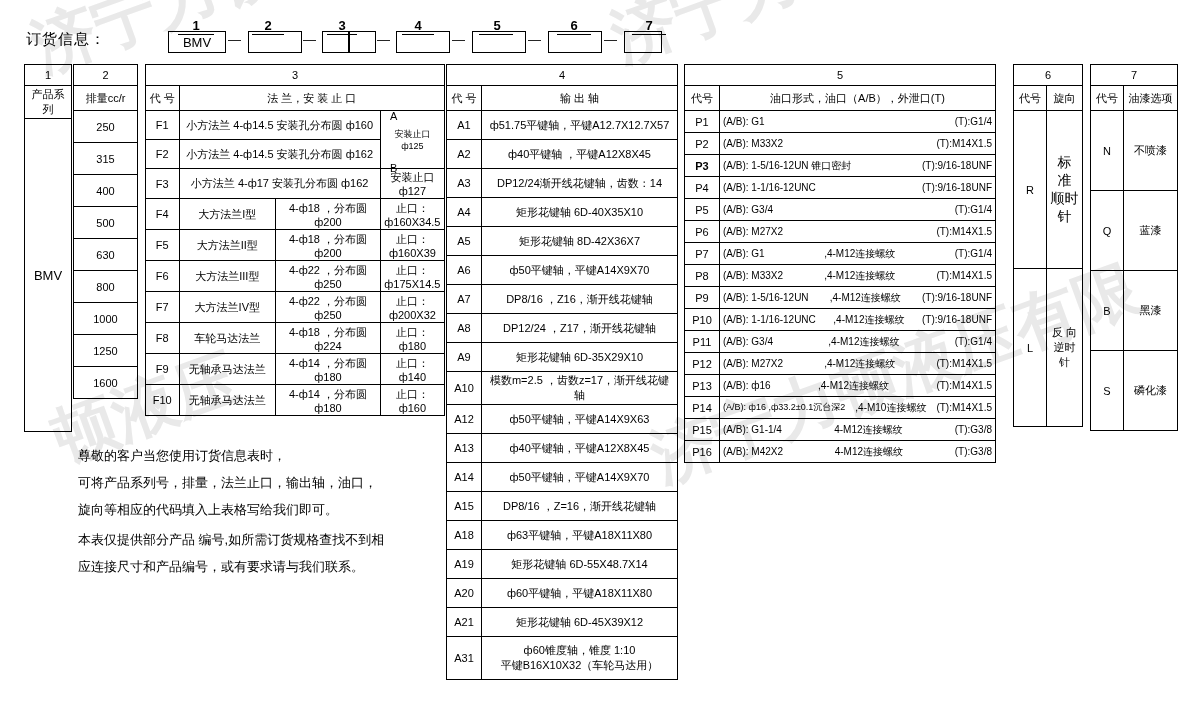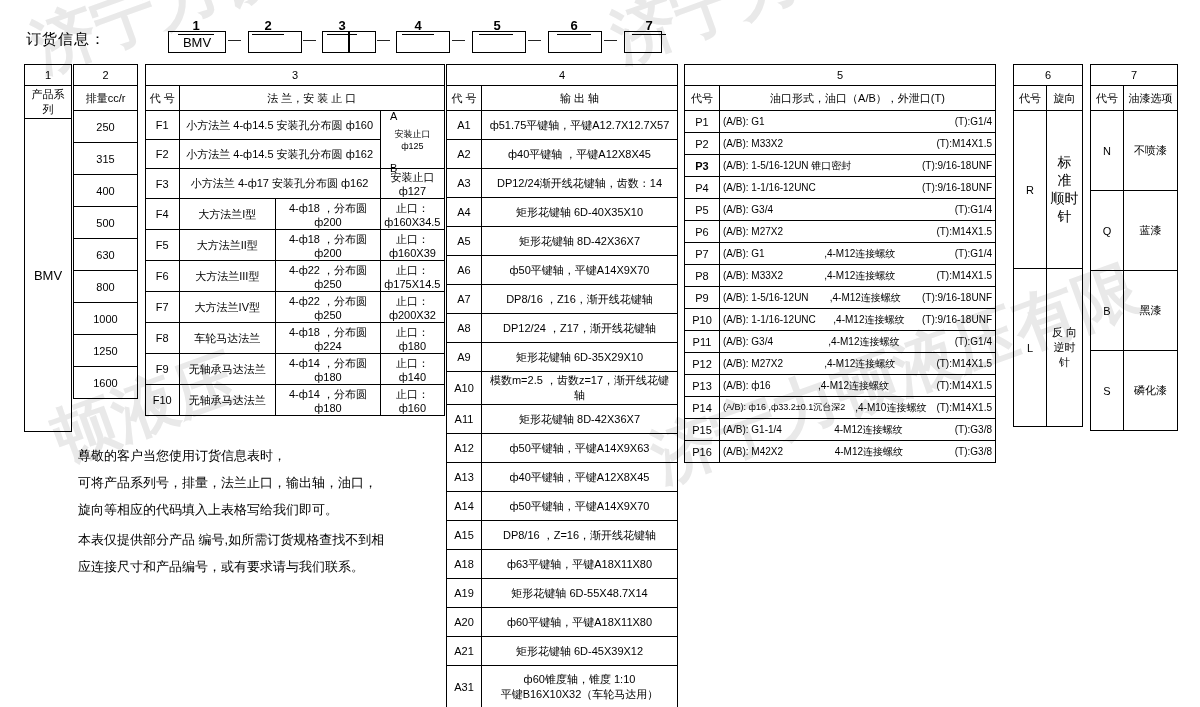--- a/index.html
+++ b/index.html
@@ -280,24 +280,20 @@
         </tr>
     <tr>
           <td style="height:26px;">A9</td>
           <td class="lft">矩形花键轴    6D-35X29X10</td>
         </tr>
     <tr>
           <td style="height:26px;">A10</td>
           <td class="lft">模数m=2.5 ，齿数z=17，渐开线花键轴</td>
         </tr>
     <tr>
-          <td style="height:26px;">A11</td>
-          <td class="lft">矩形花键轴 8D-42X36X7</td>
-        </tr>
-    <tr>
           <td style="height:26px;">A12</td>
           <td class="lft">ф50平键轴，平键A14X9X63</td>
         </tr>
     <tr>
           <td style="height:26px;">A13</td>
           <td class="lft">ф40平键轴，平键A12X8X45</td>
         </tr>
     <tr>
           <td style="height:26px;">A14</td>
           <td class="lft">ф50平键轴，平键A14X9X70</td>

